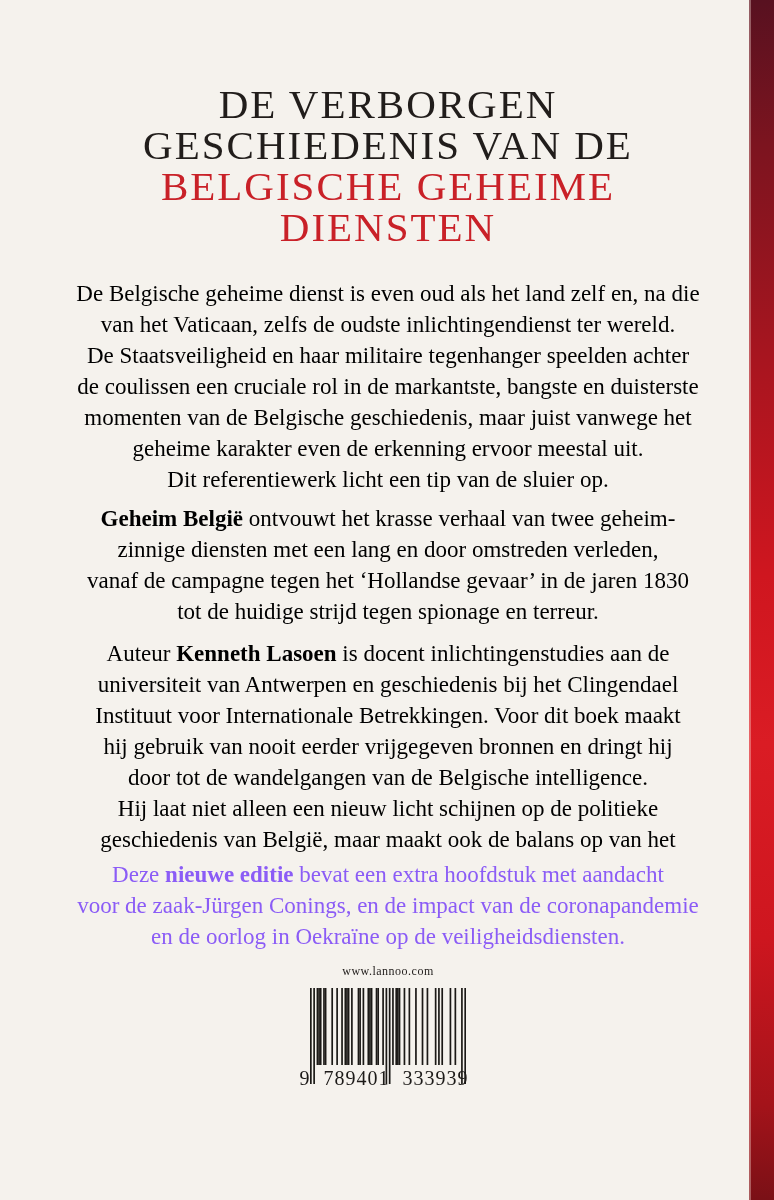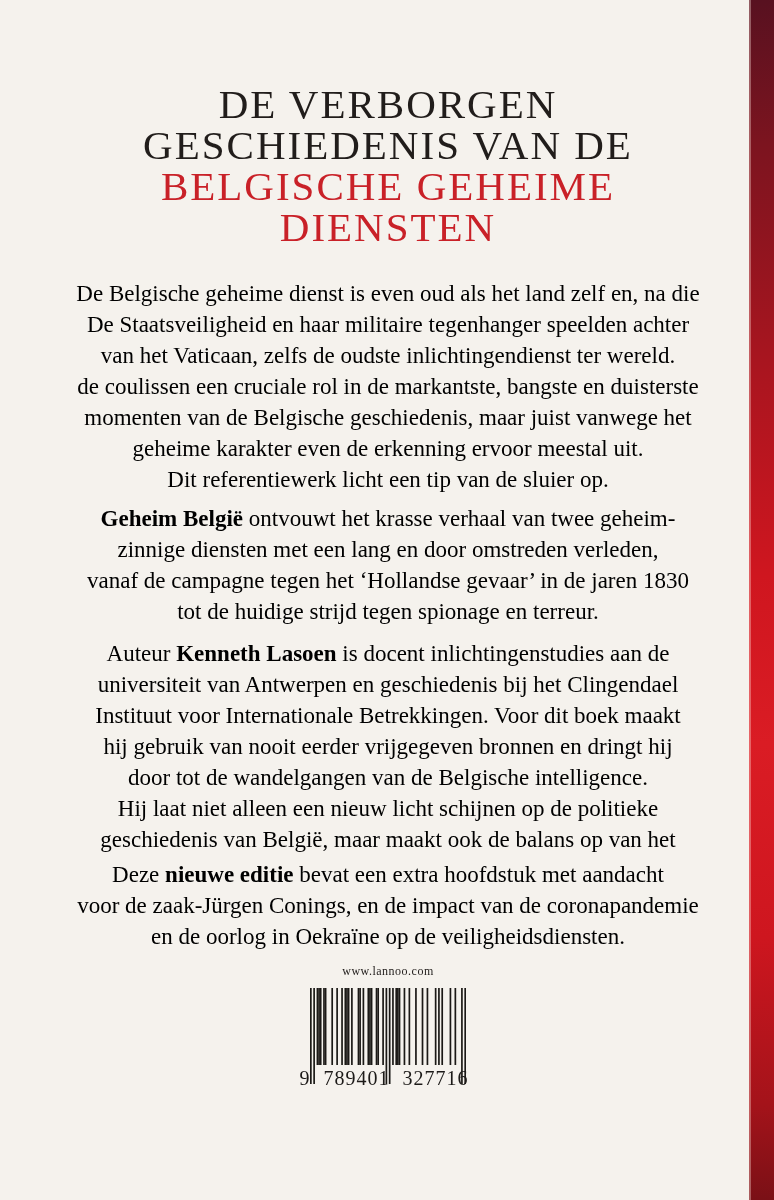--- a/index.html
+++ b/index.html
@@ -39,21 +39,21 @@
 
   .para {
     font-size: 23px; line-height: 31px;
     color: #000000;
   }
   .para .line { white-space: nowrap; }
   .para b { font-weight: 700; }
   .p1 { margin-top: 30px; }
   .p2 { margin-top: 8px; }
   .p3 { margin-top: 11px; }
-  .p-red { margin-top: 4px; color: #000000; }
+  .p-red { margin-top: 4px; color: #8b5cf6; }
 
   .website {
     margin-top: 10px;
     font-size: 12px; line-height: 18px;
     letter-spacing: 0.5px;
     color: #262220;
   }
 
   .barcode-wrap {
     position: relative;
@@ -81,22 +81,22 @@
 
     <div class="title-block">
       <div>DE VERBORGEN</div>
       <div>GESCHIEDENIS VAN DE</div>
       <div class="t-red">BELGISCHE GEHEIME</div>
       <div class="t-red">DIENSTEN</div>
     </div>
 
     <div class="para p1">
       <div class="line">De Belgische geheime dienst is even oud als het land zelf en, na die</div>
+      <div class="line">van het Vaticaan, zelfs de oudste inlichtingendienst ter wereld.</div>
       <div class="line">De Staatsveiligheid en haar militaire tegenhanger speelden achter</div>
-      <div class="line">van het Vaticaan, zelfs de oudste inlichtingendienst ter wereld.</div>
       <div class="line">de coulissen een cruciale rol in de markantste, bangste en duisterste</div>
       <div class="line">momenten van de Belgische geschiedenis, maar juist vanwege het</div>
       <div class="line">geheime karakter even de erkenning ervoor meestal uit.</div>
       <div class="line">Dit referentiewerk licht een tip van de sluier op.</div>
     </div>
 
     <div class="para p2">
       <div class="line"><b>Geheim België</b><span> ontvouwt het krasse verhaal van twee geheim-</span></div>
       <div class="line">zinnige diensten met een lang en door omstreden verleden,</div>
       <div class="line">vanaf de campagne tegen het ‘Hollandse gevaar’ in de jaren 1830</div>
@@ -161,18 +161,18 @@
           <rect x="128.08" y="0" width="1.69" height="77" fill="#1b1916"></rect>
           <rect x="131.37" y="0" width="1.69" height="77" fill="#1b1916"></rect>
           <rect x="139.58" y="0" width="1.69" height="77" fill="#1b1916"></rect>
           <rect x="144.51" y="0" width="1.69" height="77" fill="#1b1916"></rect>
           <rect x="151.07" y="0" width="1.69" height="96" fill="#1b1916"></rect>
           <rect x="154.36" y="0" width="1.69" height="96" fill="#1b1916"></rect>
         </svg>
       <div class="isbn-row">
         <span>9</span>
         <span>789401</span>
-        <span>327716</span>
+        <span>333939</span>
       </div>
     </div>
 
   </div>
 </div>
 
 </body></html>

